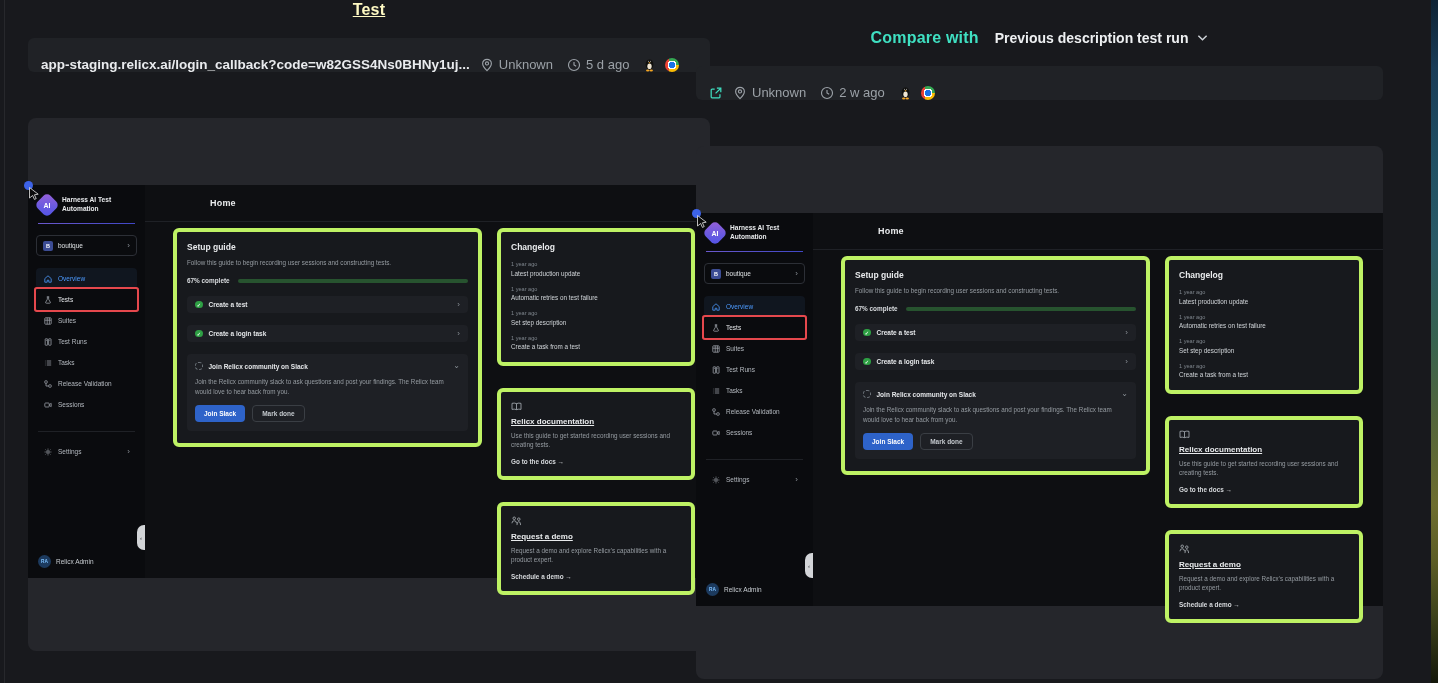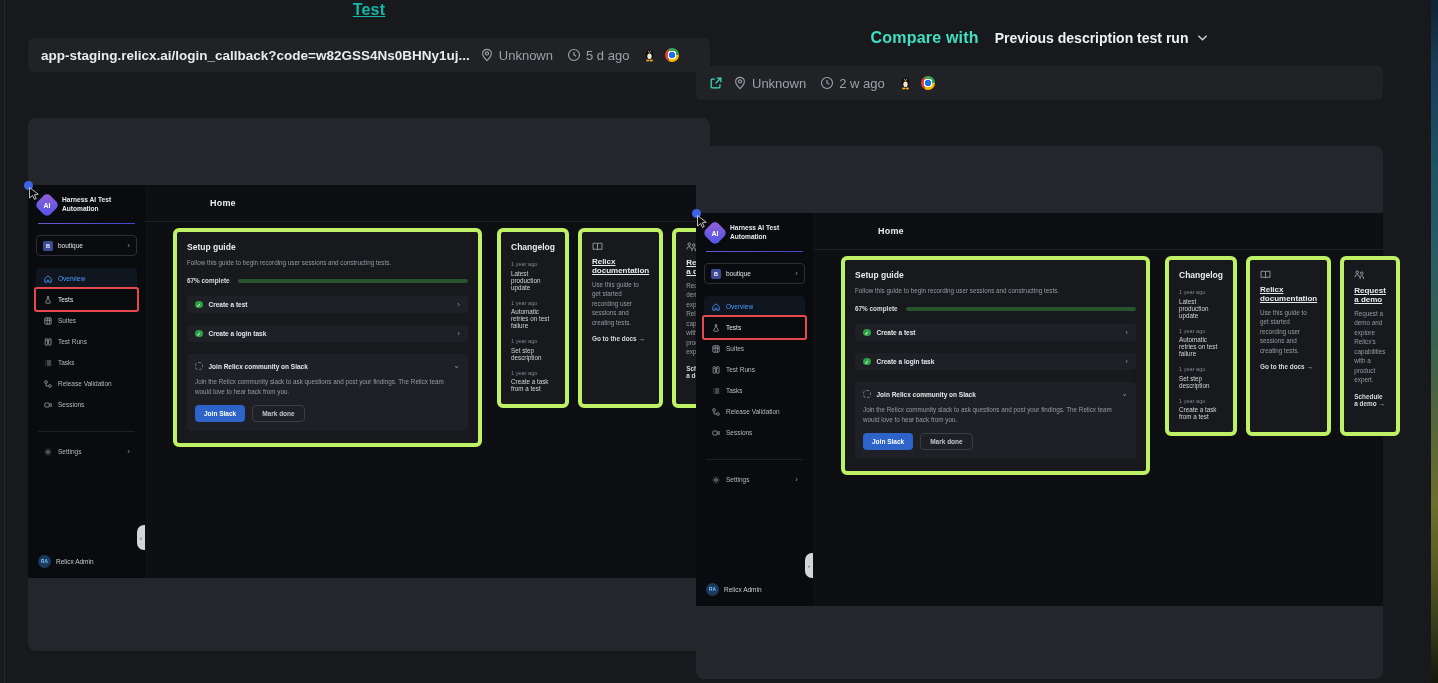--- a/index.html
+++ b/index.html
@@ -5,27 +5,27 @@
   * { margin:0; padding:0; box-sizing:border-box; }
   html,body { width:1438px; height:683px; background:#18191d; font-family:"Liberation Sans", sans-serif; overflow:hidden; }
   .page { position:relative; width:1438px; height:683px; }
   .left-edge-line { position:absolute; left:4px; top:0; width:1px; height:100%; background:#27282c; }
   .wallpaper-strip { position:absolute; right:0; top:0; width:7px; height:683px;
     background:linear-gradient(180deg,#0e2233 0%,#1a3c57 10%,#205063 24%,#2a5a66 36%,#37624f 50%,#55653a 62%,#6d6d2f 74%,#5c5d26 82%,#3d421b 90%,#14170a 100%); }
 
   .panel { position:absolute; top:0; height:683px; }
   .panel-title-row { position:absolute; top:0; left:0; right:0; height:20px; display:flex; align-items:center; justify-content:center; gap:16px; }
   .title-main { font-size:16px; font-weight:bold; letter-spacing:.2px; }
-  .title-test { color:#14b8a6;text-decoration:underline; }
+  .title-test { color:#fef9c3;text-decoration:underline; }
   .title-compare { color:#3fe0c2; }
   .dropdown { display:flex; align-items:center; gap:9px; cursor:pointer; }
   .dropdown-label { font-size:14px; font-weight:bold; color:#eef0f2; }
 
   .url-bar { position:absolute; top:38px; left:0; right:0; height:34px; background:#202226; border-radius:6px;
-    display:flex; align-items:center; padding:0 13px; gap:10px; white-space:nowrap; }
+    display:flex; align-items:flex-end; padding:0 13px; gap:10px; white-space:nowrap; }
   .url-text { font-size:13.5px; font-weight:bold; color:#e9ebee; }
   .meta { display:flex; align-items:center; gap:5px; color:#9ba1a7; font-size:13px; }
   .meta + .meta { margin-left:4px; }
   .browser-icons { display:flex; align-items:center; gap:9px; margin-left:4px; }
 
   .shot-container { position:absolute; top:118px; left:0; right:0; height:533px; background:#25262b; border-radius:8px; }
   .app-mount { position:absolute; top:67px; left:0; right:0; height:393px; }
 
   
   .app { position:relative; width:100%; height:100%; background:#0e0f12; display:flex; font-size:6.5px; color:#b9bec4; }
@@ -79,21 +79,21 @@
   .check-circle { width:7.5px; height:7.5px; border-radius:50%; background:#2ea044; color:#fff; font-size:5px; display:flex; align-items:center; justify-content:center; font-weight:bold; }
   .slack-box { background:#1e2025; border-radius:4px; margin-top:12px; padding:8px 8px 9px; }
   .slack-head { display:flex; align-items:center; gap:6px; cursor:pointer; }
   .todo-circle { width:7.5px; height:7.5px; border-radius:50%; border:1px dashed #6d747b; }
   .slack-desc { font-size:6.3px; color:#969ca2; line-height:1.5; margin:7px 0 9px; width:95%; }
   .btn-row { display:flex; gap:7px; }
   .btn { font-size:6.5px; font-weight:bold; border-radius:4px; padding:4px 9px; cursor:pointer; display:inline-flex; align-items:center; }
   .btn-primary { background:#2e63c9; color:#fff; }
   .btn-ghost { background:transparent; border:1px solid #3a3e44; color:#c3c8cd; }
 
-  .right-col { width:198px; display:flex; flex-direction:row; gap:9px; }
+  .right-col { width:198px; display:flex; flex-direction:column; gap:22px; }
   .changelog-card, .info-card { padding:10px 10px 11px; }
   .cl-entry { margin-bottom:9px; }
   .cl-entry:last-child { margin-bottom:1px; }
   .cl-ts { font-size:5.6px; color:#7f868d; margin-bottom:2.5px; }
   .cl-title { font-size:6.3px; color:#d2d6da; }
   .info-icon { margin-bottom:6px; color:#aab0b6; }
   .info-title { font-size:8px; font-weight:bold; color:#e8eaec; margin-bottom:5px;text-decoration:underline; }
   .info-desc { font-size:6.3px; color:#969ca2; line-height:1.5; margin-bottom:8px; }
   .info-link { font-size:6.4px; font-weight:bold; color:#d6d9dc; cursor:pointer; }
 

